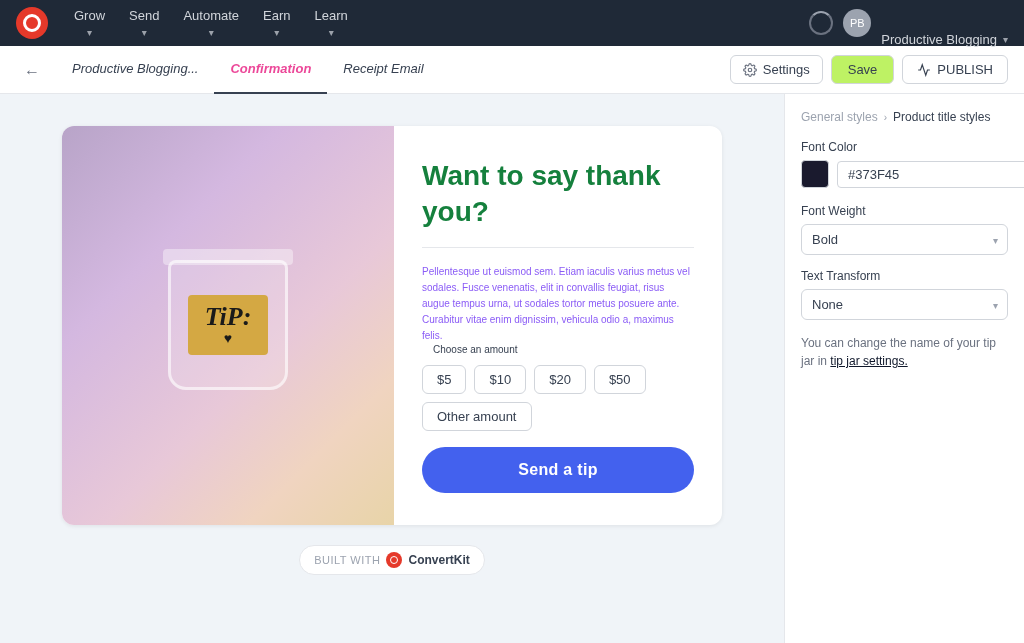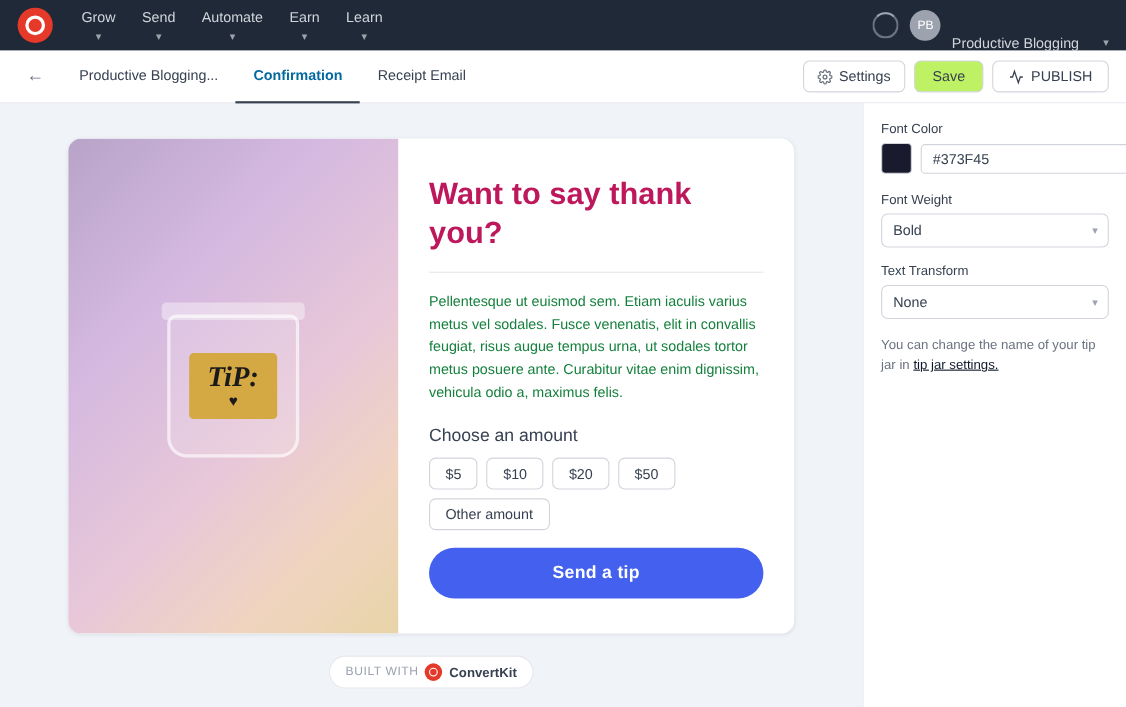--- a/index.html
+++ b/index.html
@@ -43,21 +43,21 @@
     .nav-avatar {
       width: 28px; height: 28px;
       border-radius: 50%;
       background: #9ca3af;
       display: flex; align-items: center; justify-content: center;
       font-size: 11px; color: white;
     }
     .nav-user {
       color: #d1d5db;
       font-size: 13px;
-      display: flex; align-items: center; gap: 22px;
+      display: flex; align-items: center; gap: 6px;
       cursor: pointer;
       margin-top: 32px;
     }
     .nav-spinner {
       width: 24px; height: 24px;
       border: 2px solid #6b7280;
       border-top-color: #9ca3af;
       border-radius: 50%;
     }
 
@@ -80,23 +80,24 @@
     }
     .nav-tab {
       padding: 0 16px;
       height: 48px;
       display: flex; align-items: center;
       font-size: 13px;
       color: #374151;
       cursor: pointer;
       border-bottom: 2px solid transparent;
       white-space: nowrap;
+      font-style: italic;
     }
     .nav-tab.active {
-      color: #0369a1;
+      color: #ec4899;
       font-weight: 600;
       border-bottom-color: #374151;
     }
     .nav-tab:first-of-type {
       font-weight: 600;
       color: #111827;
     }
     .second-nav-right {
       margin-left: auto;
       display: flex; align-items: center; gap: 8px; border-radius: 12px;
@@ -150,21 +151,21 @@
     
     .tip-card {
       background: white;
       border-radius: 12px;
       overflow: hidden;
       display: flex;
       width: 660px;
       box-shadow: 0 1px 4px rgba(0,0,0,0.08);
     }
     .tip-image {
-      width: 300px;
+      width: 332px;
       min-height: 370px;
       background: linear-gradient(135deg, #b8a4c8 0%, #d4b8e0 30%, #e8c8d8 60%, #f0d4c0 80%, #e8d4a8 100%);
       flex-shrink: 0;
       display: flex;
       align-items: center;
       justify-content: center;
       position: relative;
       overflow: hidden;
     }
     .tip-jar-visual {
@@ -218,40 +219,40 @@
       color: #1a1a1a;
     }
 
     .tip-content {
       padding: 32px 28px;
       flex: 1;
     }
     .tip-title {
       font-size: 28px;
       font-weight: 700;
-      color: #be185d;
+      color: #15803d;
       line-height: 1.3;
       margin-bottom: 16px;
     }
     .tip-divider {
       border: none;
       border-top: 1px solid #e5e7eb;
       margin-bottom: 16px;
     }
     .tip-description {
-      font-size: 13px;
-      color: #15803d;
+      font-size: 10px;
+      color: #8b5cf6;
       line-height: 1.6;
-      margin-bottom: 20px;
     }
     .choose-amount-label {
-      font-size: 16px;
+      font-size: 10px;
       color: #374151;
       margin-bottom: 10px;
       font-weight: 500;
+      margin-left: 11px;
     }
     .amount-buttons {
       display: flex;
       gap: 8px;
       margin-bottom: 16px;
       flex-wrap: wrap;
     }
     .amount-btn {
       padding: 6px 14px;
       border: 1px solid #d1d5db;
@@ -486,20 +487,25 @@
     <div class="built-with">
       <span style="font-size:11px; letter-spacing:0.5px;">BUILT WITH</span>
       <div class="ck-logo-mini">
         <div class="ck-logo-inner-mini"></div>
       </div>
       <span style="font-weight:600; color:#374151;">ConvertKit</span>
     </div>
   </div>
 
   <div class="right-panel">
+    <div class="breadcrumb">
+      <span>General styles</span>
+      <span class="breadcrumb-chevron">›</span>
+      <span class="breadcrumb-active">Product title styles</span>
+    </div>
 
     <div class="panel-label">Font Color</div>
     <div class="color-row">
       <div class="color-swatch"></div>
       <input class="color-value" type="text" value="#373F45" style="">
     </div>
 
     <div class="panel-label">Font Weight</div>
     <div class="select-wrapper">
       <select>

